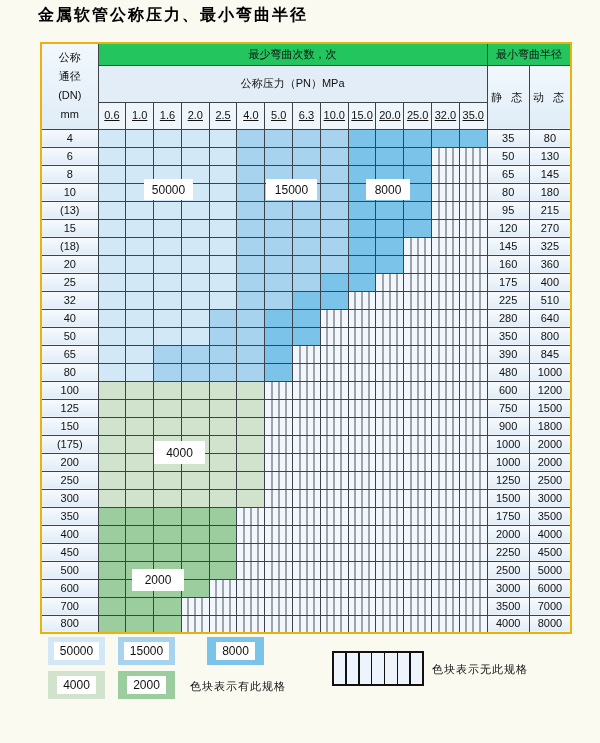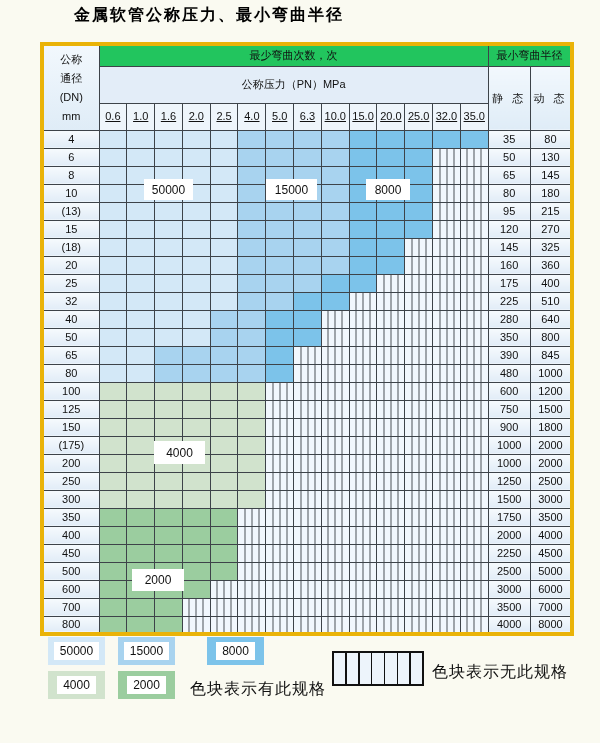--- a/index.html
+++ b/index.html
@@ -6,27 +6,27 @@
   body{
     width:600px;height:743px;position:relative;overflow:hidden;
     background:var(--page-bg,#fafaf1);
     font-family:"Liberation Sans","DejaVu Sans",sans-serif;
     color:#111;
   }
   #stage{position:absolute;inset:0;}
   .page-title{
     position:absolute;left:38px;top:5px;
     font-family:Liberation Serif, serif;
-    font-size:16px;font-weight:700;letter-spacing:2px;color:#000;margin-left:36px;
+    font-size:16px;font-weight:700;letter-spacing:2px;color:#000;
   }
   
   table.spec{
     position:absolute;left:40px;top:42px;
     border-collapse:collapse;table-layout:fixed;
-    border:4px solid #eab308;
+    border:2px solid #eab308;
   }
   table.spec td,table.spec th{
     border:1px solid #3d4349;padding:0;margin:0;
     font-weight:normal;text-align:center;vertical-align:middle;
     font-size:11px;line-height:1;color:#111;
     box-sizing:border-box;overflow:hidden;
   }
   .hdrA{background:#22c55e;font-size:12px;height:22px;}
   .hdrB{background:#e3edf8;font-size:12px;height:37px;}
   .hdrC{background:#eef5fb;font-size:10.5px;height:27px;text-decoration:underline;}
@@ -48,21 +48,21 @@
     font-size:12px;
   }
   
   .swatch{
     position:absolute;width:57px;height:28px;
     display:flex;align-items:center;justify-content:center;
   }
   .swatch .inner{
     background:#fff;font-size:12px;line-height:16px;padding:1px 6px;
   }
-  .legend-text{position:absolute;font-size:16px;letter-spacing:1px;color:#111;}
+  .legend-text{position:absolute;font-size:11px;letter-spacing:1px;color:#111;}
   .stripe-box{
     position:absolute;left:332px;top:651px;width:92px;height:35px;
     border:2px solid #111;
     background:repeating-linear-gradient(90deg,#edf4fb 0px,#edf4fb 11.5px,#111 11.5px,#111 12.8px);
     box-sizing:border-box;
   }
 </style>
 </head>
 <body style="--page-bg: #fafaf1; --b1: #d3e8f7; --b2: #a8d3ef; --b3: #7cc3ea; --g1: #d1e3cd; --g2: #9bcd9f;">
 

